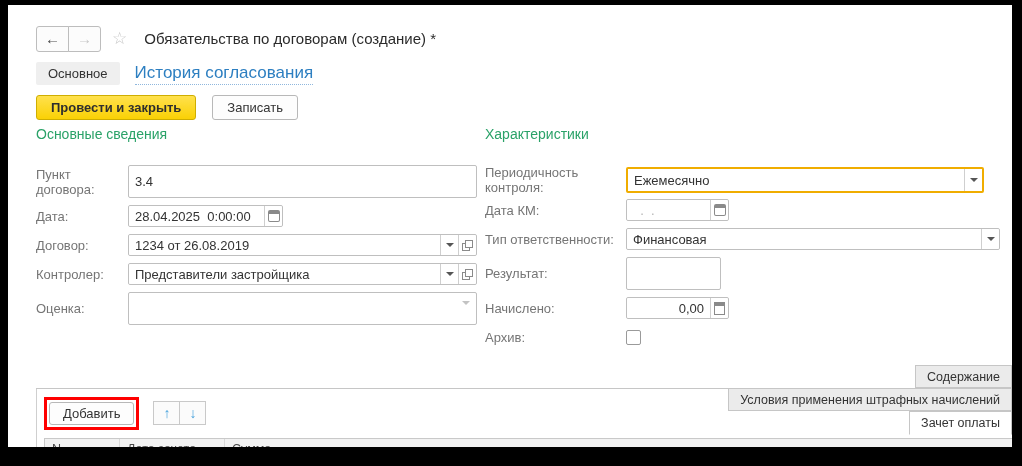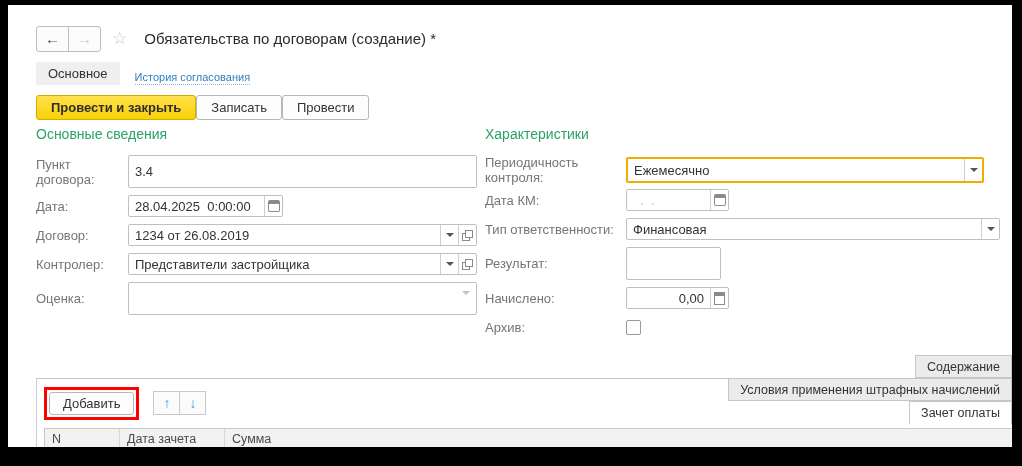--- a/index.html
+++ b/index.html
@@ -25,42 +25,42 @@
   .nav-btn.fwd{border-radius:0 3px 3px 0;margin-left:-1px;color:#c9c9c9;}
   .star{margin-left:11px;font-size:17px;color:#c8c8c8;cursor:pointer;line-height:1;}
   .title{margin-left:17px;font-size:15px;color:#2b2b2b;white-space:nowrap;}
 
   
   .navtabs{display:flex;align-items:flex-end;margin-top:9px;height:24px;}
   .navtab{
     background:#efefef;border-radius:2px;padding:4px 12px;font-size:13px;color:#333;cursor:pointer;
   }
   .navlink{
-    margin-left:15px;font-size:11px;color:#2d7fc1;cursor:pointer;
+    margin-left:15px;font-size:17px;color:#2d7fc1;cursor:pointer;
     border-bottom:1px dotted #8fb7dd;padding-bottom:1px;
   }
 
   
   .cmdbar{display:flex;align-items:flex-end;margin-top:10px;height:25px;gap:0;}
   .btn{
     background:#fdfdfd;border:1px solid #b8b8b8;border-radius:3px;
     padding:4px 14px;font-size:13px;color:#333;cursor:pointer;
     font-family:"Liberation Sans", sans-serif;
   }
   .btn-primary{
     background:linear-gradient(180deg,#ffe14d 0%,#fad105 100%);
     border-color:#cfae00;font-weight:bold;color:#2e2e2e;
   }
-  .cmdbar .btn + .btn{margin-left:0;}
+  .cmdbar .btn + .btn{margin-left:16px;}
 
   
   .form-columns{display:flex;margin-top:6px;}
   .col-left{width:441px;flex:none;}
   .col-right{margin-left:8px;flex:none;width:527px;}
-  .section-title{font-size:14px;color:#2aa268;height:18px;margin-bottom:11px;}
+  .section-title{font-size:14px;color:#2aa268;height:18px;margin-bottom:21px;}
   .frow{display:flex;align-items:center;margin-bottom:7px;min-height:22px;}
   .frow label{font-size:13px;color:#757575;flex:none;}
   .col-left .frow label{width:92px;}
   .col-right .frow label{width:141px;}
 
   .tin{
     height:33px;box-sizing:border-box;border:1px solid #bfbfbf;border-radius:2px;
     font-size:13px;color:#333;padding:1px 6px;outline:none;background:#fff;
     font-family:"Liberation Sans", sans-serif;
   }
@@ -151,21 +151,20 @@
     </div>
 
     <div class="navtabs">
       <span class="navtab">Основное</span>
       <span class="navlink">История согласования</span>
     </div>
 
     <div class="cmdbar">
       <button class="btn btn-primary">Провести и закрыть</button>
       <button class="btn">Записать</button>
-      <button class="btn">Провести</button>
     </div>
 
     <div class="form-columns">
 
       <div class="col-left">
         <div class="section-title">Основные сведения</div>
 
         <div class="frow">
           <label>Пункт договора:</label>
           <input class="tin w-wide" value="3.4" style="">

